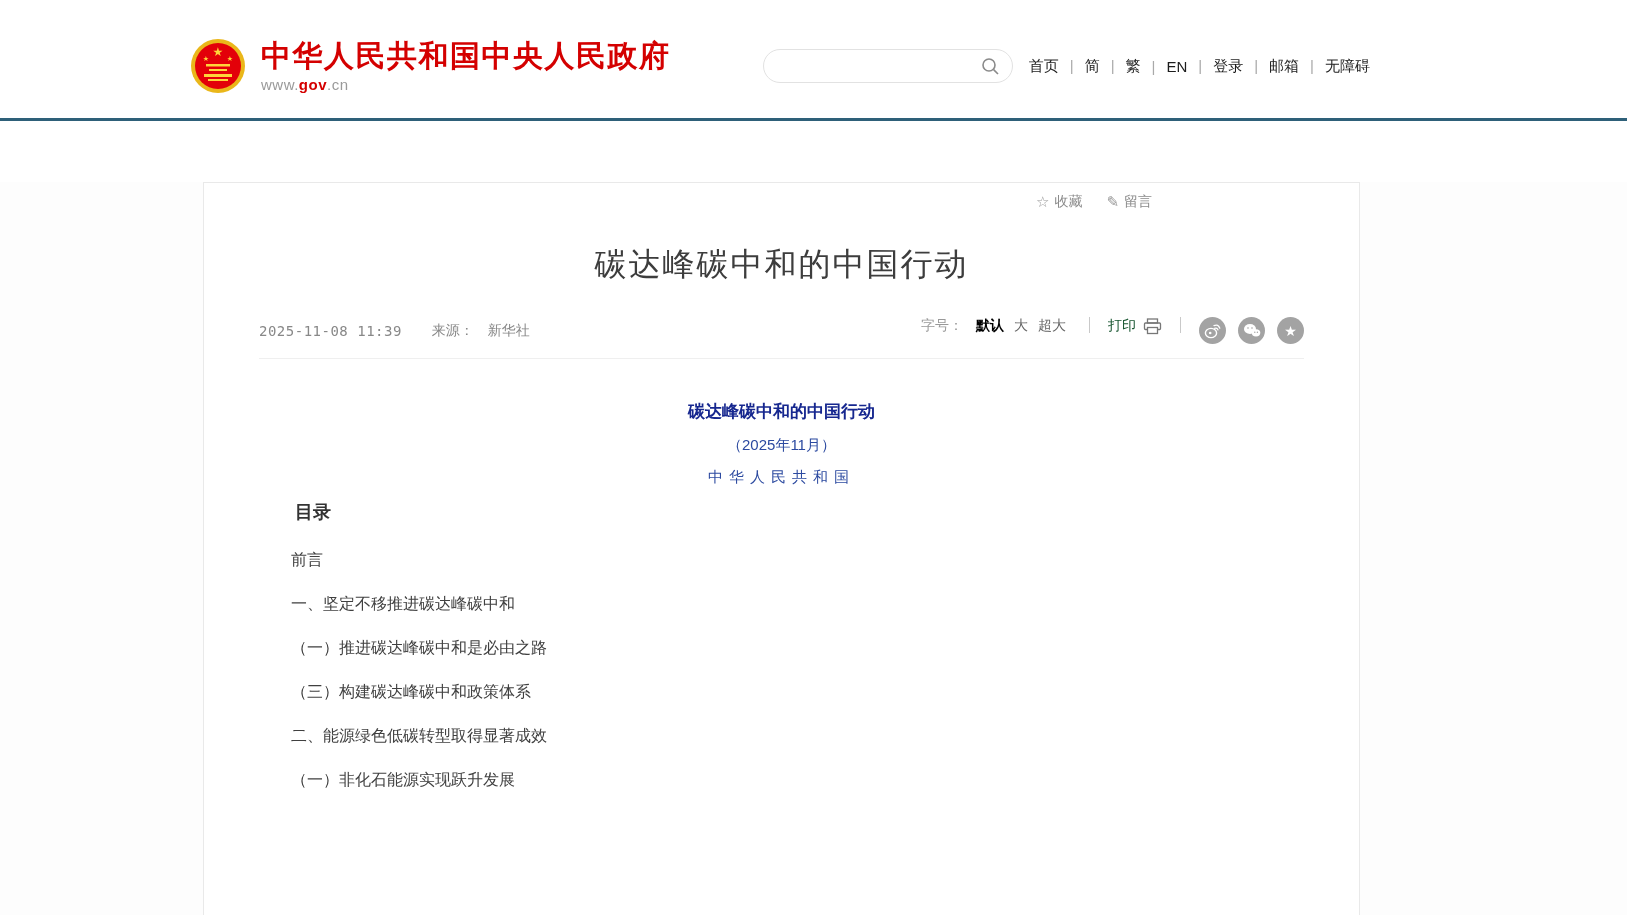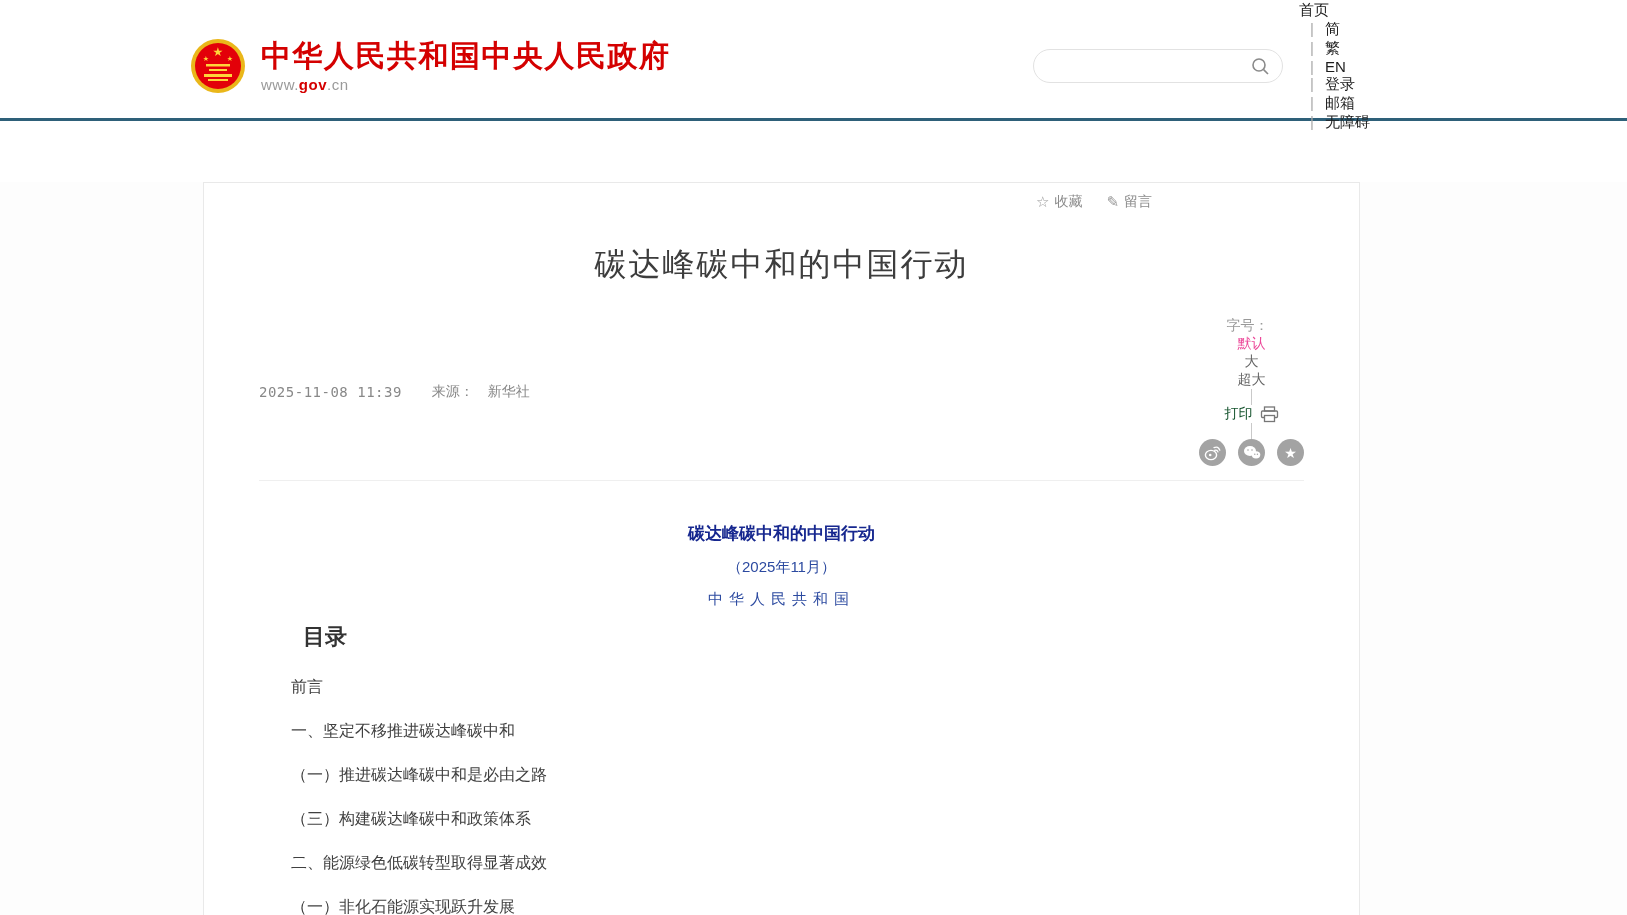--- a/index.html
+++ b/index.html
@@ -13,21 +13,21 @@
   .logo-group { display:flex; align-items:center; gap:15px; cursor:pointer; }
   .emblem { flex:0 0 auto; display:block; }
   .site-title { font-size:30px; font-weight:800; color:#d40000; letter-spacing:1.5px; line-height:1.1; }
   .site-url { margin-top:4px; font-size:15px; color:#9a9a9a; letter-spacing:0.5px; }
   .site-url .u-gov { color:#d40000; font-weight:700; }
   .header-right { display:flex; align-items:center; gap:16px; }
   .search-box { width:250px; height:34px; border:1px solid #e2e2e2; background:#fff; border-radius:17px;
                 display:flex; align-items:center; padding:0 12px 0 16px; }
   .search-box input { border:none; outline:none; background:transparent; flex:1; font-size:14px; color:#333; }
   .search-icon { display:flex; cursor:pointer; }
-  .top-nav { display:flex; font-size:15px; color:#1c1c1c; white-space:nowrap;flex-direction:column; }
+  .top-nav { display:flex; align-items:center; font-size:15px; color:#1c1c1c; white-space:nowrap; }
   .top-nav .nav-item { cursor:pointer; }
   .top-nav .nav-item + .nav-item::before { content:"|"; color:#a9a9a9; font-weight:200; margin:0 11px; }
 
   .header-divider { height:3px; background:#2e6079; width:100%; }
 
   
   .main-area { position:relative; height:794px; background:#fdfdfd; }
 
   .tools-row { position:absolute; top:11px; right:475px; display:flex; gap:24px;
                font-size:14px; color:#8b8b8b; align-items:center; }
@@ -39,40 +39,40 @@
 
   .article-title { text-align:center; font-size:32px; font-weight:500; color:#3d3d3d;
                    letter-spacing:2px; margin-top:22px; }
 
   .meta-row { margin-top:30px; display:flex; justify-content:space-between; align-items:center;
               padding-bottom:14px; border-bottom:1px solid #efefef; font-size:14px; color:#888; }
   .meta-left { display:flex; align-items:center; }
   .meta-date { font-family:"DejaVu Sans Mono",monospace; letter-spacing:0.5px; }
   .meta-source-label { margin-left:30px; }
   .meta-source { margin-left:14px; }
-  .meta-right { display:flex; align-items:center; color:#666;flex-direction:column; }
+  .meta-right { display:flex; align-items:flex-start; color:#666; }
   .fs-label { color:#999; margin-right:8px; }
   .fs-option { cursor:pointer; margin:0 5px; color:#666; }
-  .fs-option.active { color:#ec4899; font-weight:400; }
+  .fs-option.active { color:#000000; font-weight:700; }
   .vdiv { width:1px; height:16px; background:#c9c9c9; margin:0 18px; }
   .print-btn { display:flex; align-items:center; gap:7px; cursor:pointer; color:#14532d; }
   .share-group { display:flex; align-items:center; gap:12px; }
   .share-circle { width:27px; height:27px; border-radius:50%; background:#a3a3a3;
                   display:flex; align-items:center; justify-content:center; cursor:pointer; }
   .share-circle .star-glyph { color:#fff; font-size:14px; line-height:1; }
 
   .article-body { margin-top:42px; font-size:16px; color:#404040; line-height:1.25; }
   .article-body p { margin-bottom:25px; }
   .p-indent { text-indent:2em; }
   .p-center { text-align:center; }
   .doc-title { color:#16278f; font-weight:700; font-size:17px; margin-bottom:14px !important; }
   .doc-date  { color:#2c4aa0; font-size:15px; margin-bottom:13px !important; }
   .doc-org   { color:#2c4aa0; font-size:15px; font-family:"DejaVu Serif",serif;
                letter-spacing:6px; margin-bottom:13px !important; }
-  .toc-heading { font-weight:700; font-size:22px; color:#333; margin-top:14px; margin-bottom:27px !important; }
+  .toc-heading { font-weight:700; font-size:18px; color:#333; margin-top:14px; margin-bottom:27px !important; }
   .toc-item { margin-bottom:24px !important; }
 </style>
 </head>
 <body>
 
 <div class="page">
 
   <header class="site-header">
     <div class="logo-group">
       <svg class="emblem" width="56" height="56" viewBox="0 0 56 56">

